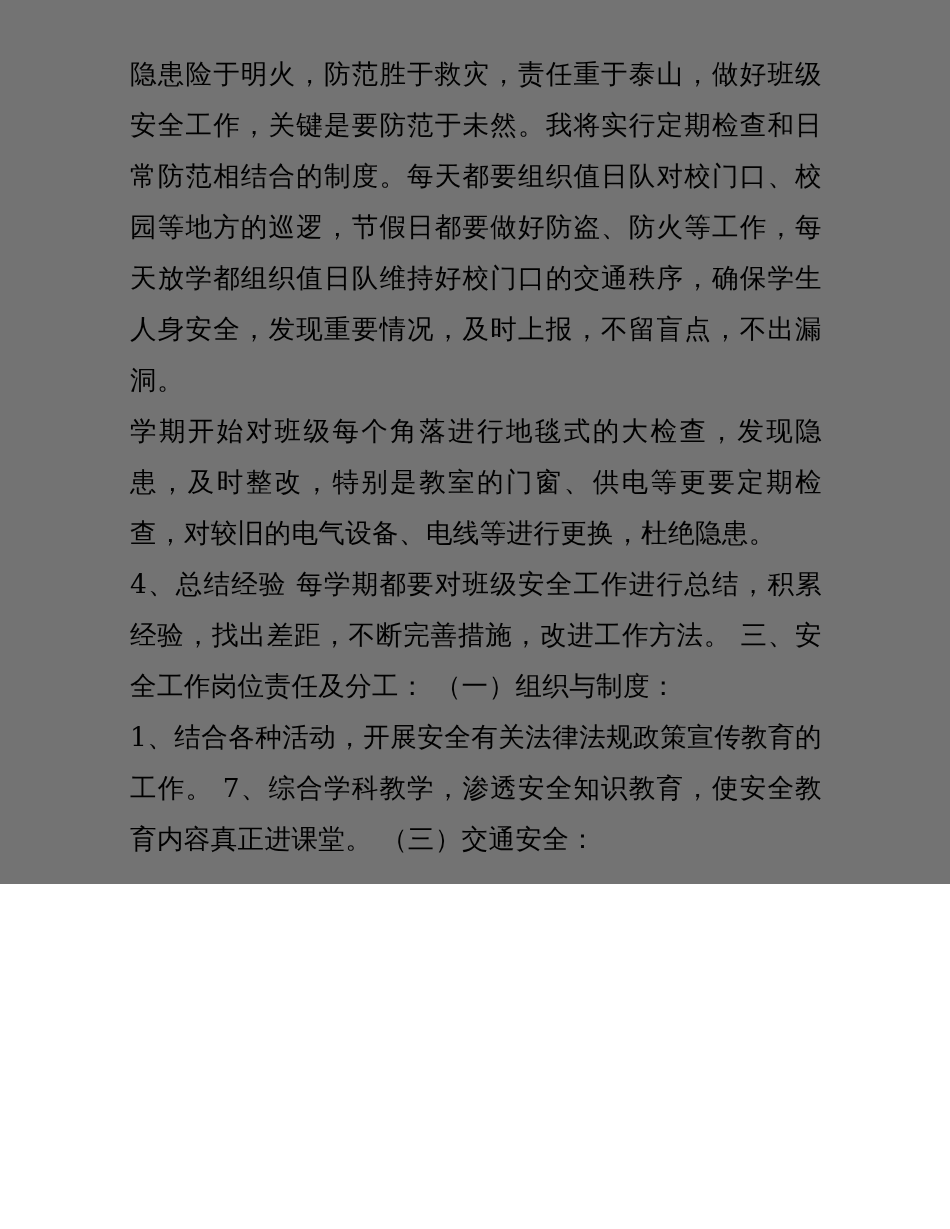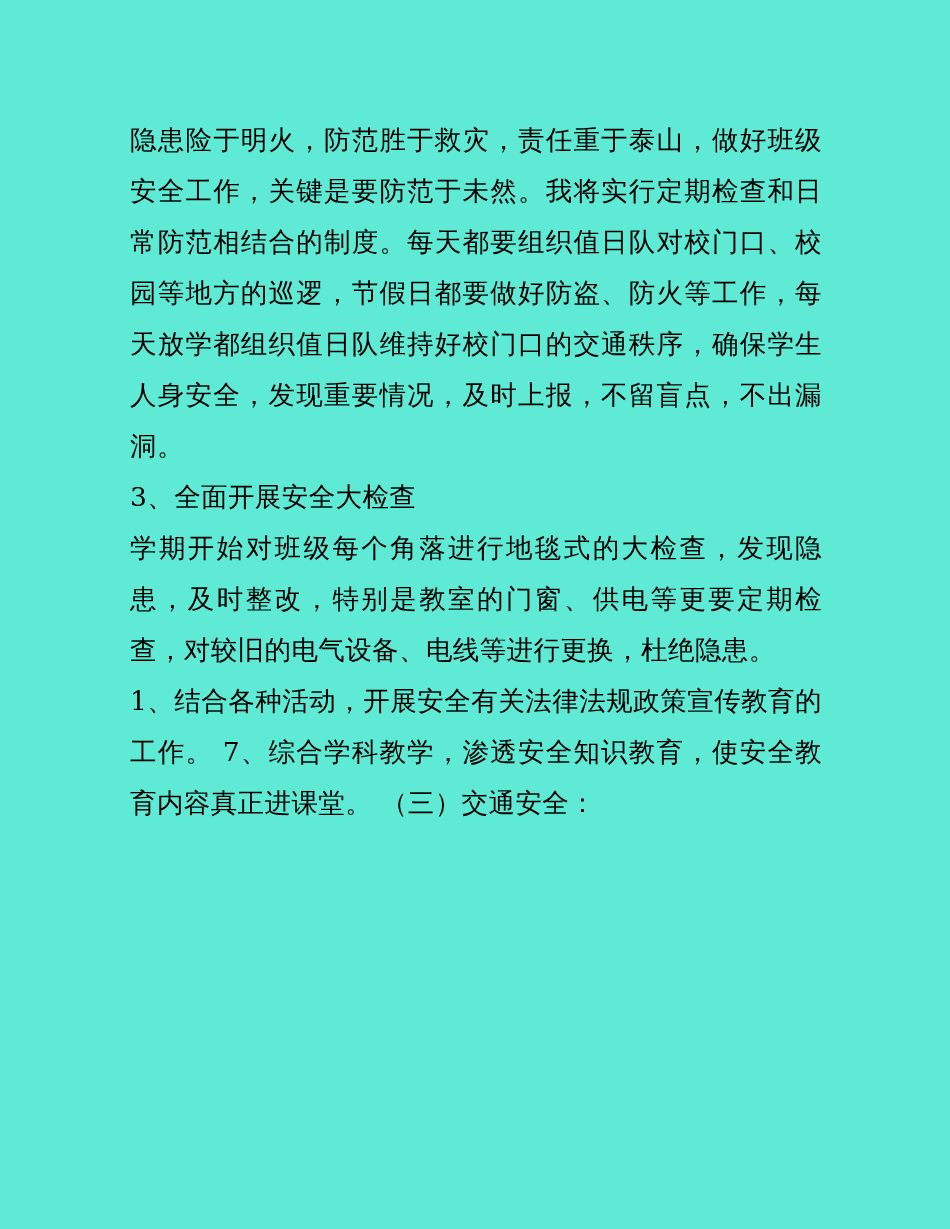--- a/index.html
+++ b/index.html
@@ -10,24 +10,24 @@
   body {
     width: 950px;
     height: 1229px;
     font-family: "DejaVu Serif", serif;
     color: #000000;
     overflow: hidden;
   }
   .page {
     position: relative;
     width: 950px;
-    height: 1229px;
+    height: 884px;
     box-sizing: border-box;
-    padding: 114px 128px 0 130px;
-    background: #5eead4;
+    padding: 48px 128px 0 130px;
+    background: #737373;
   }
   .doc-body {
     font-size: 26.5px;
     line-height: 51px;
     letter-spacing: 0.4px;
     text-align: justify;
     text-justify: inter-ideograph;
   }
   .para {
     margin: 0;
@@ -38,17 +38,17 @@
   .para + .para {
     margin-top: 0;
   }
 </style>
 </head>
 <body>
 
 <div class="page">
   <div class="doc-body">
     <p class="para">隐患险于明火，防范胜于救灾，责任重于泰山，做好班级安全工作，关键是要防范于未然。我将实行定期检查和日常防范相结合的制度。每天都要组织值日队对校门口、校园等地方的巡逻，节假日都要做好防盗、防火等工作，每天放学都组织值日队维持好校门口的交通秩序，确保学生人身安全，发现重要情况，及时上报，不留盲点，不出漏洞。</p>
-    <p class="para">3、全面开展安全大检查</p>
     <p class="para">学期开始对班级每个角落进行地毯式的大检查，发现隐患，及时整改，特别是教室的门窗、供电等更要定期检查，对较旧的电气设备、电线等进行更换，杜绝隐患。</p>
+    <p class="para">4、总结经验 每学期都要对班级安全工作进行总结，积累经验，找出差距，不断完善措施，改进工作方法。 三、安全工作岗位责任及分工： （一）组织与制度：</p>
     <p class="para">1、结合各种活动，开展安全有关法律法规政策宣传教育的工作。 7、综合学科教学，渗透安全知识教育，使安全教育内容真正进课堂。 （三）交通安全：</p>
   </div>
 </div>
 
 </body></html>

